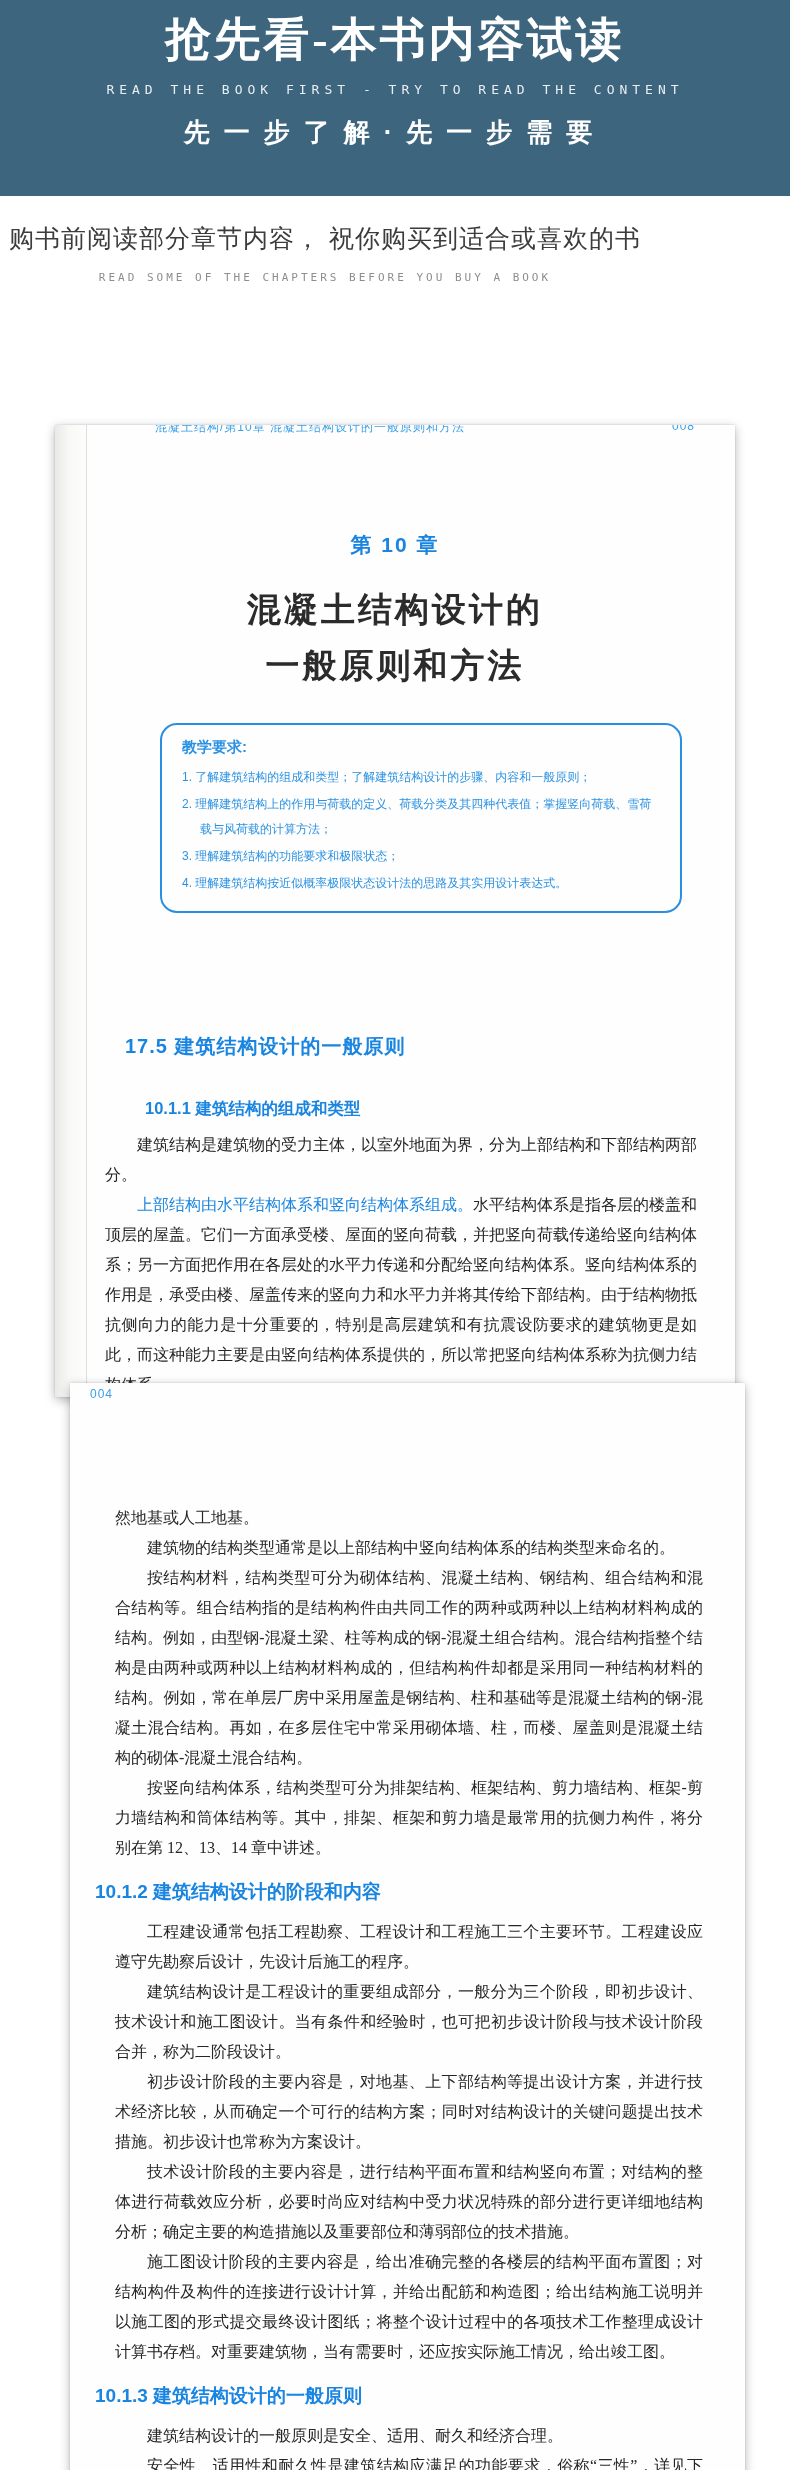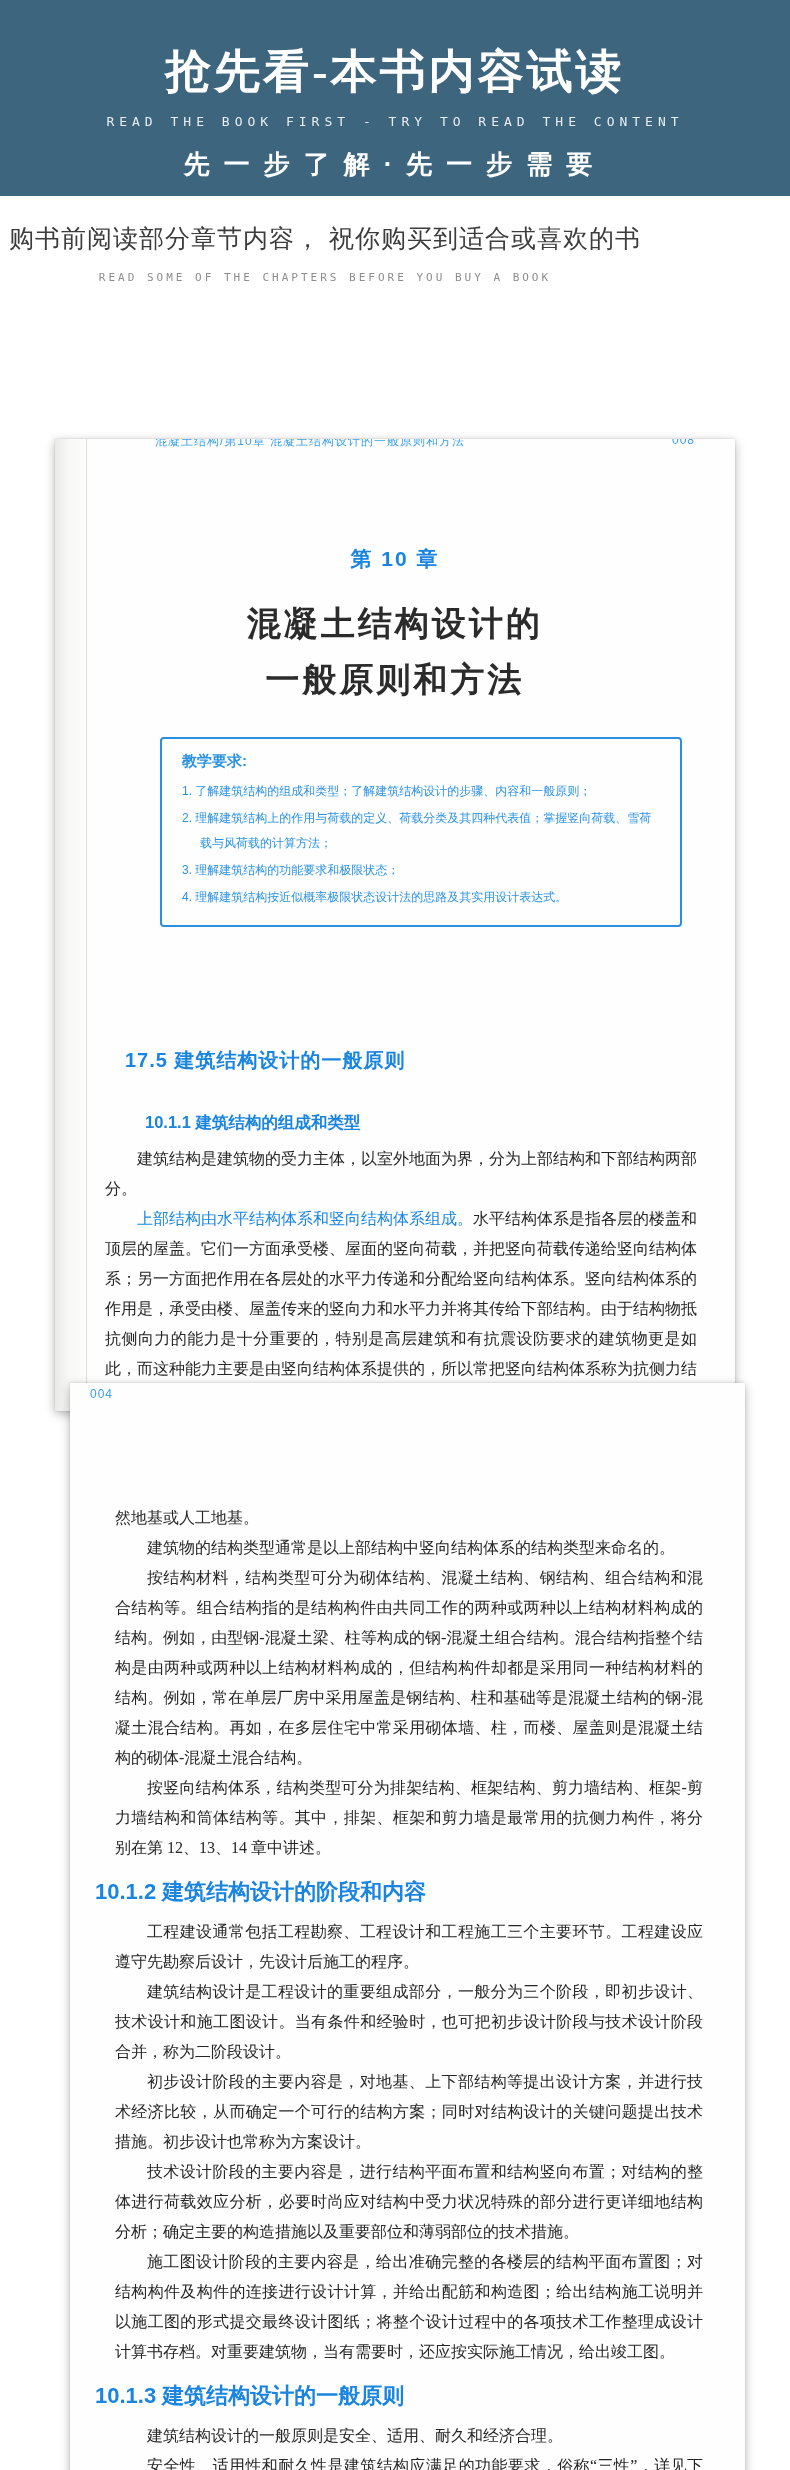--- a/index.html
+++ b/index.html
@@ -1,59 +1,59 @@
 <!DOCTYPE html>
 <html lang="zh"><head>
 <meta charset="utf-8">
 <style>
   html,body{margin:0;padding:0;background:#ffffff;}
   body{width:790px;font-family:"Liberation Sans",sans-serif;}
   .canvas{position:relative;width:790px;height:2470px;background:#ffffff;overflow:hidden;}
 
   
   .banner{position:absolute;left:0;top:0;width:790px;height:196px;background:#3d657e;color:#ffffff;text-align:center;}
-  .banner-title{margin:0;padding-top:44px;font-family:"Liberation Serif","DejaVu Serif",serif;font-size:46px;font-weight:700;letter-spacing:3px;line-height:56px;}
+  .banner-title{margin:0;padding-top:12px;font-family:"Liberation Serif","DejaVu Serif",serif;font-size:46px;font-weight:700;letter-spacing:3px;line-height:56px;}
   .banner-en{margin-top:14px;font-size:13px;letter-spacing:5px;color:#e9eef2;font-family:"DejaVu Sans Mono","Liberation Mono",monospace;}
   .banner-tag{margin-top:18px;font-size:26px;letter-spacing:14px;font-weight:600;}
 
   
   .intro{position:absolute;left:0;top:196px;width:650px;text-align:center;}
   .intro-cn{margin-top:26px;font-size:25px;color:#3c3c3c;letter-spacing:1px;font-weight:500;}
   .intro-en{margin-top:16px;font-size:11px;letter-spacing:3px;color:#8d8d8d;font-family:"DejaVu Sans Mono","Liberation Mono",monospace;}
 
   
   .page-card{position:absolute;background:#fefefe;box-shadow:0 3px 10px rgba(0,0,0,0.28),0 0 2px rgba(0,0,0,0.15);}
-  .page1{left:55px;top:439px;width:680px;height:972px;background:linear-gradient(to right,#e9e9e7 0px,#f8f8f6 14px,#fefefe 34px);}
+  .page1{left:55px;top:425px;width:680px;height:972px;background:linear-gradient(to right,#e9e9e7 0px,#f8f8f6 14px,#fefefe 34px);}
   .page2{left:70px;top:1383px;width:675px;height:1228px;}
   .edge-line{position:absolute;left:31px;top:0;width:1px;height:100%;background:#cfd9d2;opacity:.8;}
 
   .blue{color:#1a85e0;}
   .running-head{position:absolute;top:0;left:100px;right:40px;height:9px;overflow:hidden;}
   .running-head .rh-inner{display:flex;justify-content:space-between;font-size:12px;color:#3aa0e8;margin-top:-6px;letter-spacing:1px;}
 
   .chapter-block{text-align:center;padding-top:106px;}
   .chapter-label{font-size:21px;font-weight:700;color:#1a85e0;letter-spacing:2px;}
   .chapter-title{margin-top:22px;font-size:34px;line-height:56px;color:#2b2b2b;font-weight:600;letter-spacing:3px;}
 
-  .teach-box{box-sizing:border-box;margin:30px 0 0 105px;width:522px;border:2px solid #2a8fe0;border-radius:4px;padding:13px 20px 15px 20px;color:#2b92e2;}
+  .teach-box{box-sizing:border-box;margin:30px 0 0 105px;width:522px;border:2px solid #2a8fe0;border-radius:17px;padding:13px 20px 15px 20px;color:#2b92e2;}
   .teach-title{font-size:15px;font-weight:700;margin-bottom:8px;}
   .teach-list{margin:0;padding:0;list-style:none;font-size:12px;line-height:25px;}
   .teach-list li{padding-left:18px;text-indent:-18px;margin-top:2px;}
 
   .sec-title{margin:120px 0 0 70px;font-size:20px;font-weight:700;color:#1a85e0;letter-spacing:1px;}
   .subsec-title{margin:38px 0 0 90px;font-size:16.5px;font-weight:700;color:#1a85e0;}
 
   .body-text{font-family:"Liberation Serif","DejaVu Serif",serif;font-size:16px;line-height:30px;color:#262626;text-align:justify;}
   .page1 .body-text{margin:10px 38px 0 50px;}
   .page1 p, .page2 p{margin:0;}
   .indent{text-indent:2em;}
 
   .page-no{position:absolute;top:4px;left:20px;font-size:12px;color:#3aa0e8;letter-spacing:1px;}
   .p2-body{position:absolute;top:120px;left:45px;right:42px;}
-  .p2-sec-title{margin:14px 0 10px -20px;font-size:22px;font-weight:700;color:#1a85e0;font-family:"Liberation Sans",sans-serif;}
+  .p2-sec-title{margin:14px 0 10px -20px;font-size:19px;font-weight:700;color:#1a85e0;font-family:"Liberation Sans",sans-serif;}
 </style>
 </head>
 <body>
 
 <div class="canvas">
 
   <header class="banner">
     <h1 class="banner-title">抢先看-本书内容试读</h1>
     <div class="banner-en">READ THE BOOK FIRST - TRY TO READ THE CONTENT</div>
     <div class="banner-tag">先一步了解·先一步需要</div>

